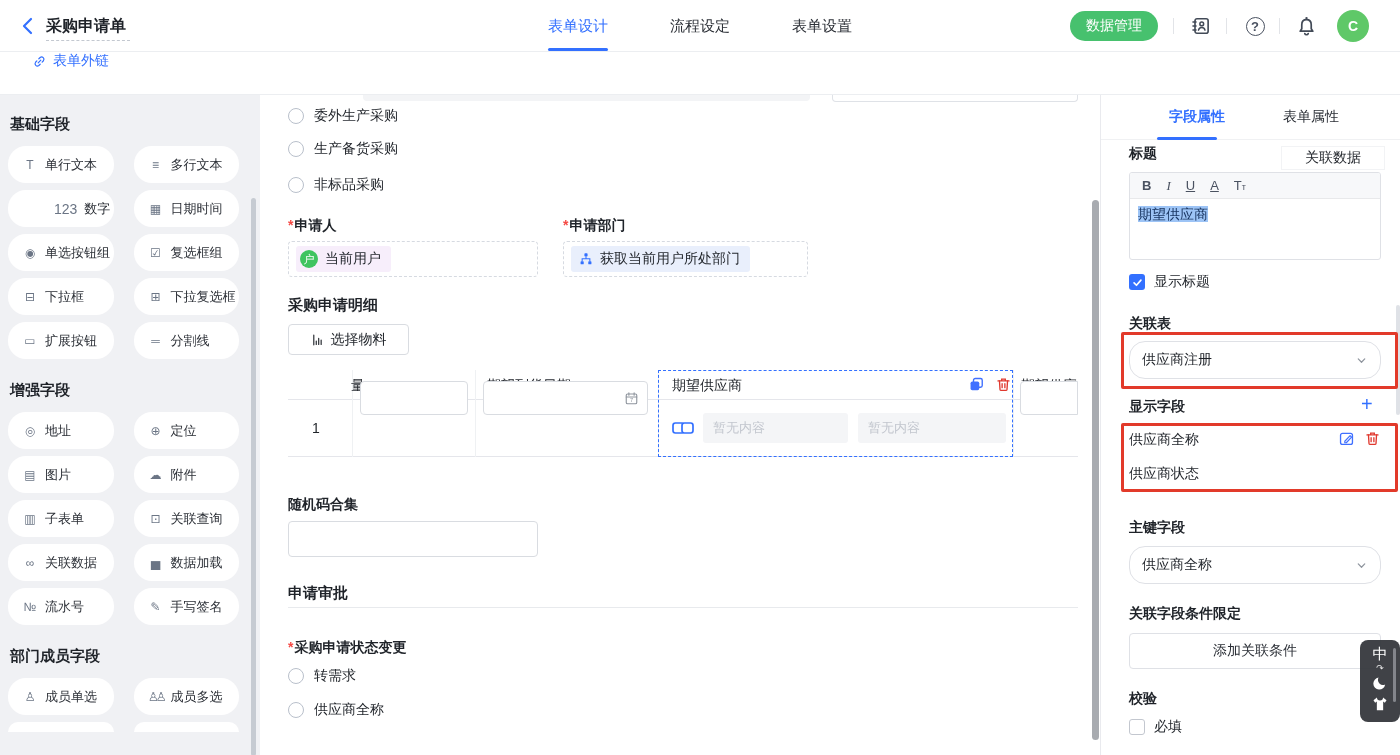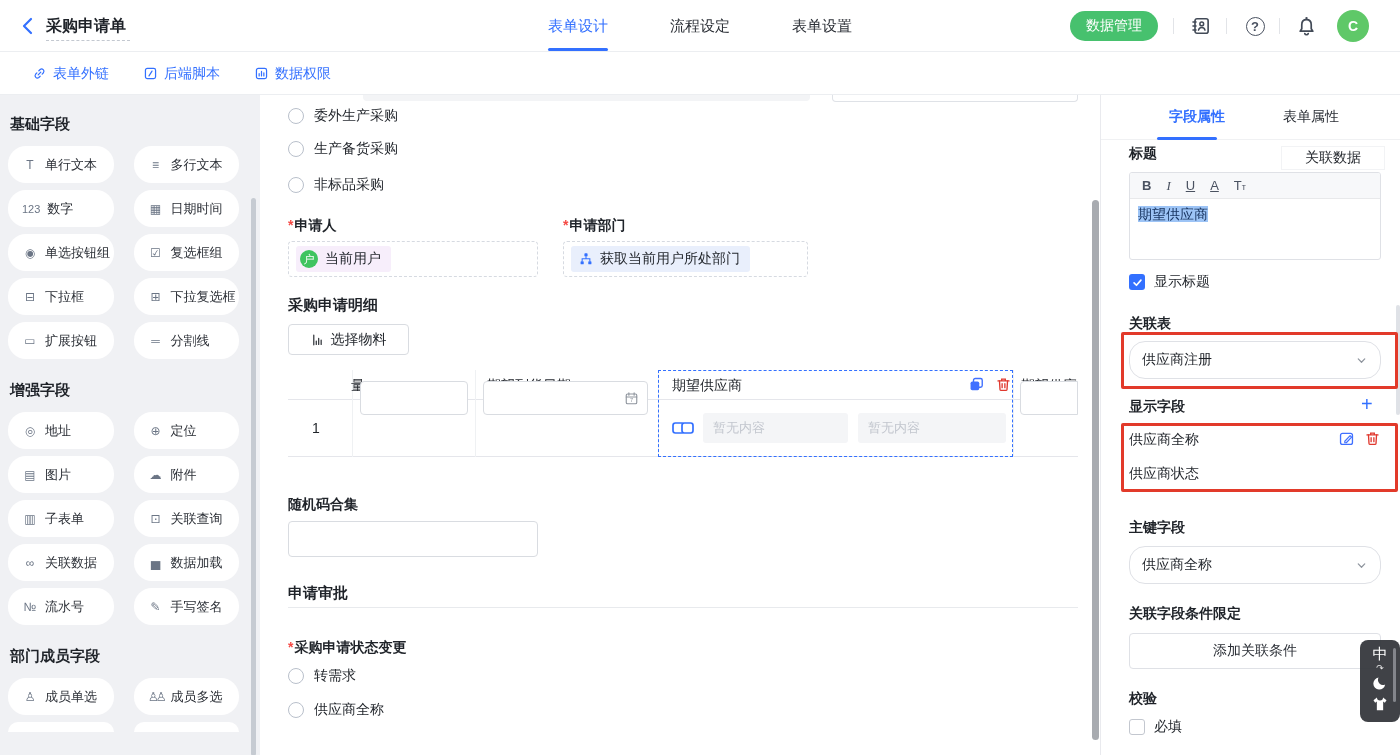--- a/index.html
+++ b/index.html
@@ -18,21 +18,21 @@
   .hdr-tab.active{color:#3370ff;}
   .hdr-tab.active::after{content:"";position:absolute;left:0;right:0;bottom:-15px;height:3px;background:#3370ff;border-radius:2px;}
   .pill-green{left:1070px;top:11px;width:88px;height:30px;background:#47c16e;color:#fff;border-radius:15px;font-size:14px;display:flex;align-items:center;justify-content:center;cursor:pointer;}
   .hdr-sep{top:18px;width:1px;height:16px;background:#e2e4e8;}
   .hdr-ic{top:14px;width:24px;height:24px;cursor:pointer;display:flex;align-items:center;justify-content:center;}
   .help-circle{width:19px;height:19px;border:1.6px solid #4a5261;border-radius:50%;font-size:13px;color:#4a5261;display:flex;align-items:center;justify-content:center;font-weight:700;}
   .avatar{left:1337px;top:10px;width:32px;height:32px;background:#5fc868;border-radius:50%;color:#fff;font-size:14px;font-weight:700;display:flex;align-items:center;justify-content:center;cursor:pointer;}
 
   
   .tbar{left:0;top:52px;width:1400px;height:43px;background:#fff;border-bottom:1px solid #eceef1;}
-  .tbar-links{left:32px;top:0;height:43px;display:flex;align-items:center;gap:34px;}
+  .tbar-links{left:32px;top:0;height:43px;display:flex;align-items:center;gap:34px;flex-direction:column;}
   .tbar-link{display:flex;align-items:center;gap:6px;color:#3370ff;font-size:14px;cursor:pointer;white-space:nowrap;}
   .btn-outline{left:1177px;top:59px;width:67px;height:30px;border:1px solid #3370ff;color:#3370ff;background:#fff;border-radius:15px;font-size:14px;display:flex;align-items:center;justify-content:center;cursor:pointer;}
   .btn-solid{left:1258px;top:59px;width:67px;height:30px;background:#3370ff;color:#fff;border-radius:15px;font-size:14px;display:flex;align-items:center;justify-content:center;cursor:pointer;}
   .btn-share{left:1338px;top:58px;width:32px;height:32px;background:#e6eeff;border-radius:50%;display:flex;align-items:center;justify-content:center;cursor:pointer;}
 
   
   .sidebar{left:0;top:95px;width:260px;height:660px;background:#f0f1f4;overflow:hidden;}
   .sb-inner{padding:20px 21px 0 8px;}
   .sb-sec-title{font-size:15px;font-weight:700;margin:0 0 12px 2px;}
   .sb-grid{display:grid;grid-template-columns:1fr 1fr;gap:7px 20px;margin-bottom:22px;}
@@ -189,21 +189,21 @@
       <div class="sb-grid">
         <div class="f-item">
             <span class="f-ic">T</span>
             <span>单行文本</span>
           </div>
         <div class="f-item">
             <span class="f-ic">≡</span>
             <span>多行文本</span>
           </div>
         <div class="f-item">
-            <span class="f-ic" style="font-size:11px;">123</span>
+            <span class="f-ic" style="font-size:14px;margin-left:32px;">123</span>
             <span>数字</span>
           </div>
         <div class="f-item">
             <span class="f-ic">▦</span>
             <span>日期时间</span>
           </div>
         <div class="f-item">
             <span class="f-ic">◉</span>
             <span>单选按钮组</span>
           </div>

